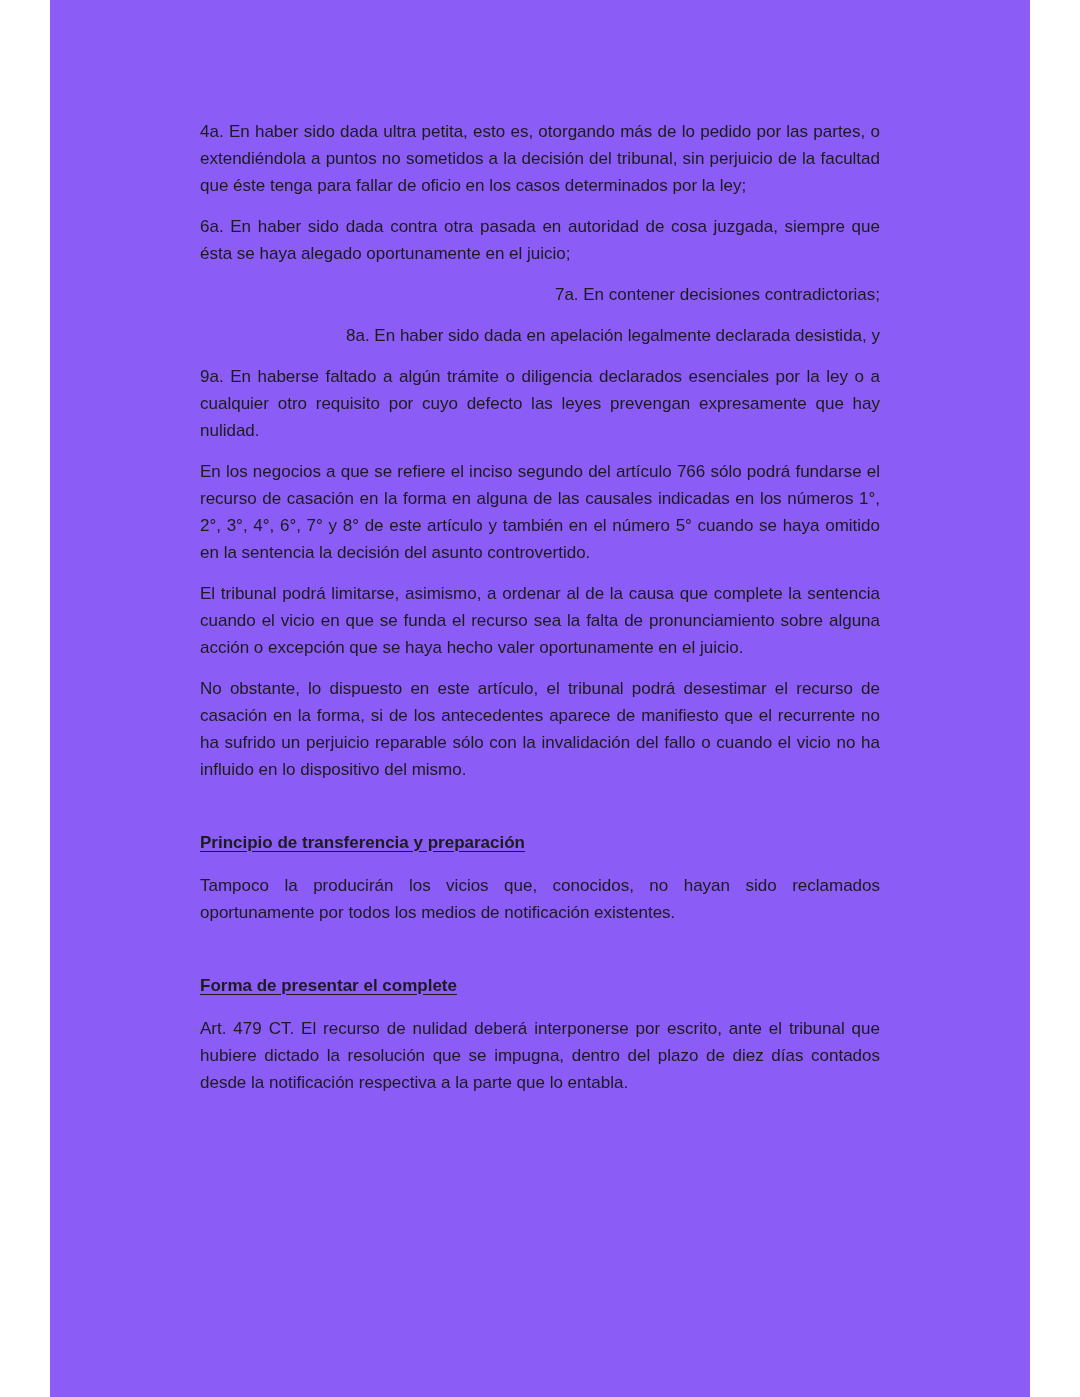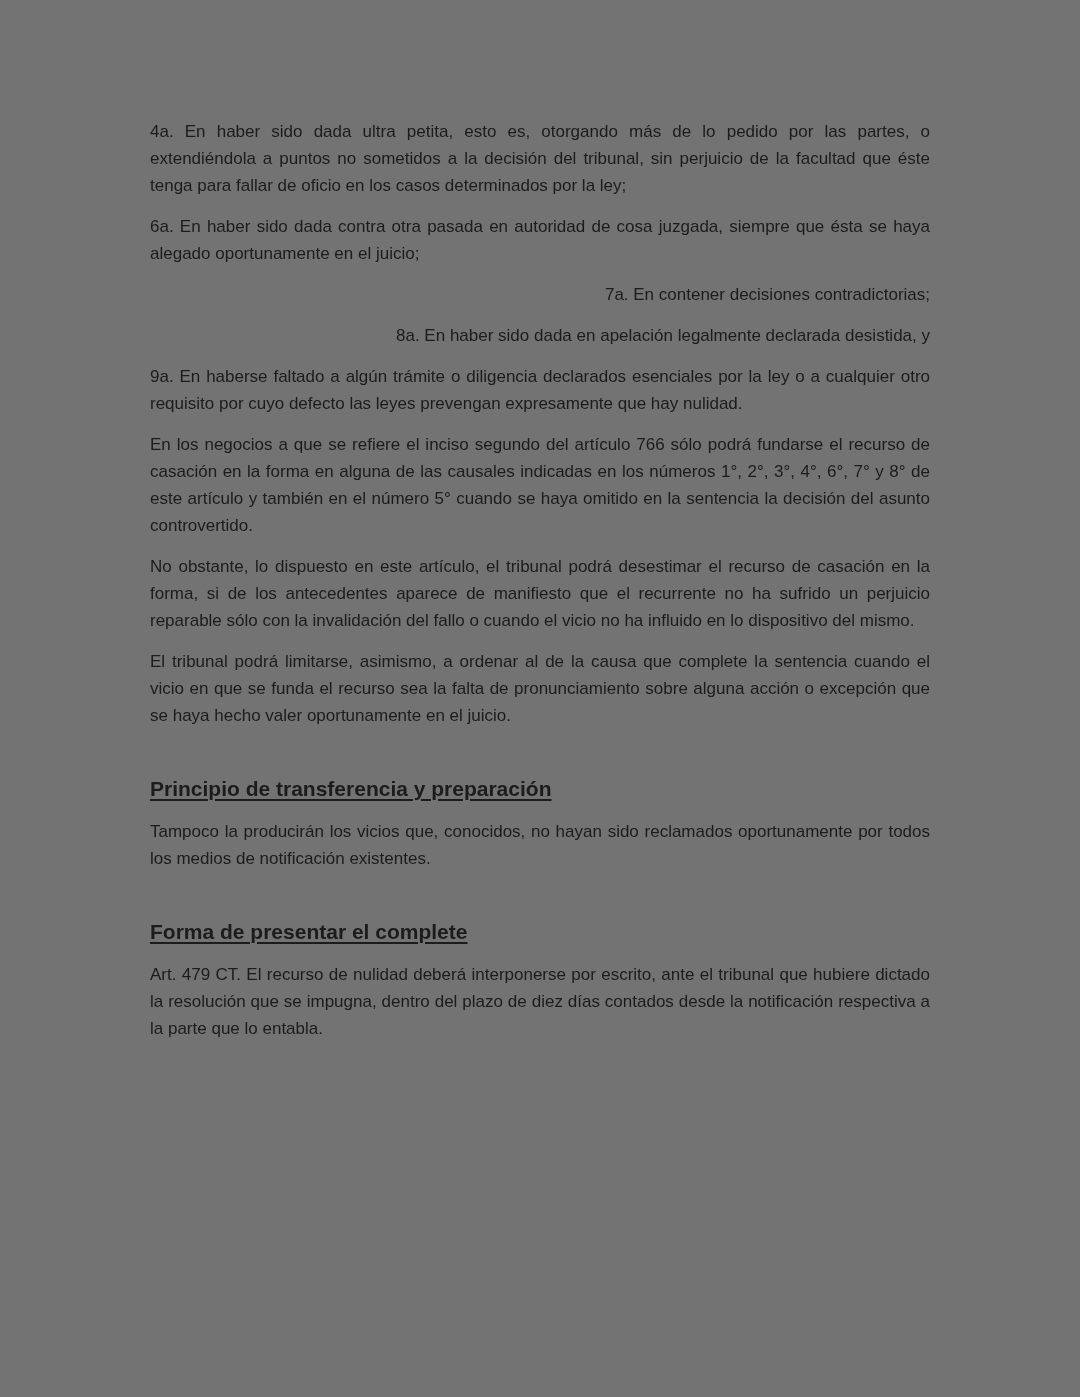--- a/index.html
+++ b/index.html
@@ -2,44 +2,44 @@
 <html><head>
 <meta charset="utf-8">
 <style>
   html, body {
     margin: 0;
     padding: 0;
     background: #ffffff;
   }
   .sheet {
     position: relative;
-    width: 1080px;
+    width: 980px;
     height: 1397px;
     margin: 0 auto;
-    background: #737373;
+    background: #8b5cf6;
     box-sizing: border-box;
     padding: 118px 150px 40px 150px;
     overflow: hidden;
   }
   .content {
     font-family: "Liberation Sans", sans-serif;
     font-size: 17px;
     line-height: 27px;
     color: #1c1c1c;
   }
   .para {
     margin: 0 0 14px 0;
     text-align: justify;
     text-justify: inter-word;
   }
   .para.no-justify {
     text-align: right;
   }
   .heading {
-    font-size: 21px;
+    font-size: 17px;
     font-weight: 700;
     text-decoration: underline;
     text-underline-offset: 3px;
     margin: 46px 0 16px 0;
     text-align: left;
   }
   .lead-bold {
     font-weight: 400;
   }
 </style>
@@ -48,22 +48,22 @@
 
 <div class="sheet">
   <main class="content">
 
     <p class="para">4a. En haber sido dada ultra petita, esto es, otorgando más de lo pedido por las partes, o extendiéndola a puntos no sometidos a la decisión del tribunal, sin perjuicio de la facultad que éste tenga para fallar de oficio en los casos determinados por la ley;</p>
     <p class="para">6a. En haber sido dada contra otra pasada en autoridad de cosa juzgada, siempre que ésta se haya alegado oportunamente en el juicio;</p>
     <p class="para no-justify">7a. En contener decisiones contradictorias;</p>
     <p class="para no-justify">8a. En haber sido dada en apelación legalmente declarada desistida, y</p>
     <p class="para">9a. En haberse faltado a algún trámite o diligencia declarados esenciales por la ley o a cualquier otro requisito por cuyo defecto las leyes prevengan expresamente que hay nulidad.</p>
     <p class="para">En los negocios a que se refiere el inciso segundo del artículo 766 sólo podrá fundarse el recurso de casación en la forma en alguna de las causales indicadas en los números 1°, 2°, 3°, 4°, 6°, 7° y 8° de este artículo y también en el número 5° cuando se haya omitido en la sentencia la decisión del asunto controvertido.</p>
+    <p class="para">El tribunal podrá limitarse, asimismo, a ordenar al de la causa que complete la sentencia cuando el vicio en que se funda el recurso sea la falta de pronunciamiento sobre alguna acción o excepción que se haya hecho valer oportunamente en el juicio.</p>
     <p class="para">No obstante, lo dispuesto en este artículo, el tribunal podrá desestimar el recurso de casación en la forma, si de los antecedentes aparece de manifiesto que el recurrente no ha sufrido un perjuicio reparable sólo con la invalidación del fallo o cuando el vicio no ha influido en lo dispositivo del mismo.</p>
-    <p class="para">El tribunal podrá limitarse, asimismo, a ordenar al de la causa que complete la sentencia cuando el vicio en que se funda el recurso sea la falta de pronunciamiento sobre alguna acción o excepción que se haya hecho valer oportunamente en el juicio.</p>
 
     <h2 class="heading">Principio de transferencia y preparación</h2>
     <p class="para">Tampoco la producirán los vicios que, conocidos, no hayan sido reclamados oportunamente por todos los medios de notificación existentes.</p>
 
     <h2 class="heading">Forma de presentar el complete</h2>
     <p class="para"><span class="lead-bold">Art. 479 CT.</span> <span>El recurso de nulidad deberá interponerse por escrito, ante el tribunal que hubiere dictado la resolución que se impugna, dentro del plazo de diez días contados desde la notificación respectiva a la parte que lo entabla.</span></p>
 
   </main>
 </div>
 

